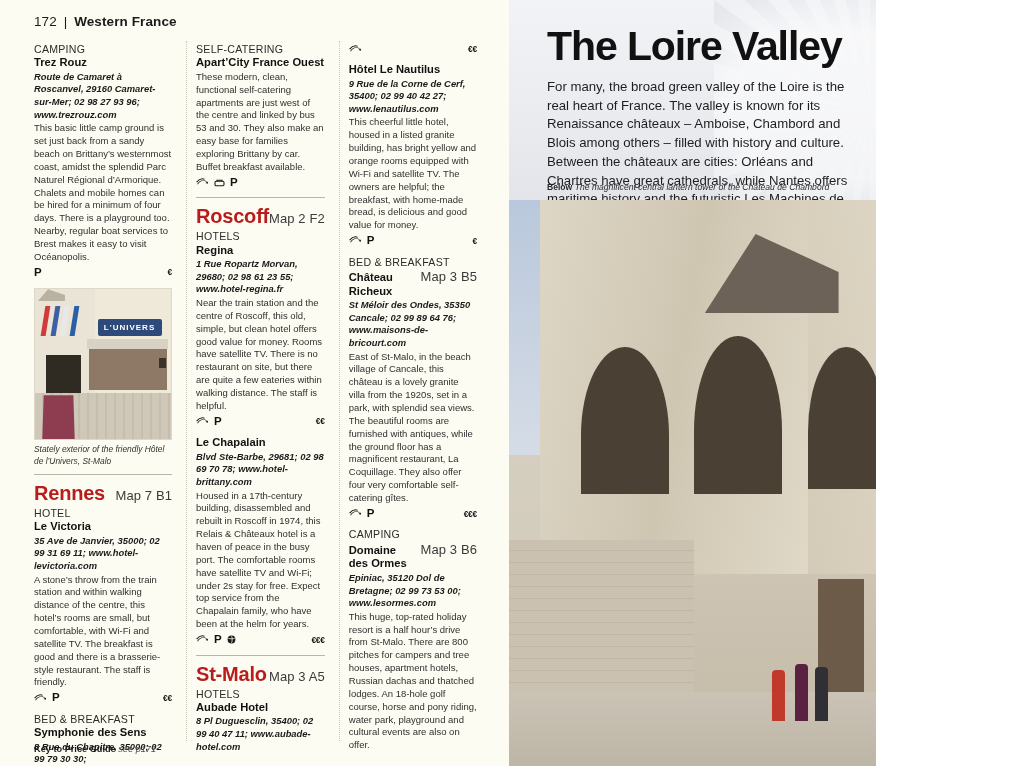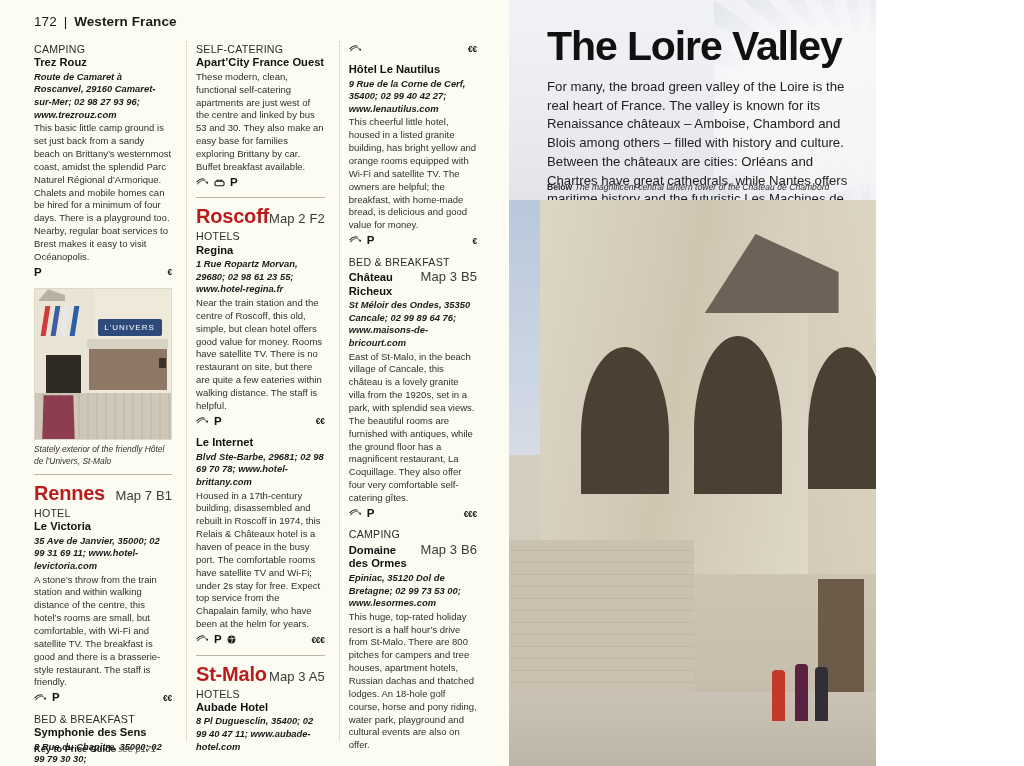--- a/index.html
+++ b/index.html
@@ -89,21 +89,21 @@
   }
   .keyline b { font-weight: 700; }
   .keyline i { color: #4a4a4a; }
 
   
   .bld-left { position: absolute; left: 0; top: 0; width: 46%; height: 72%; background: #e9e4d6; }
   .bld-right { position: absolute; right: 0; top: 0; width: 56%; height: 70%; background: #efe9da; }
   .sign {
     position: absolute; right: 7%; top: 20%; width: 47%; height: 11%;
     background: #2e4a7a; border-radius: 2px;
-    color: #fff; font-size: 8px; font-weight: 400; letter-spacing: 1px;
+    color: #fff; font-size: 8px; font-weight: 700; letter-spacing: 1px;
     display: flex; align-items: center; justify-content: center;
   }
   .awning { position: absolute; right: 2%; top: 33%; width: 60%; height: 7%; background: #d8d2c4; }
   .glassfront { position: absolute; right: 3%; top: 40%; width: 57%; height: 27%; background: #7d6552; opacity: .85; }
   .flag { position: absolute; top: 11%; width: 5px; height: 20%; transform: skewX(-9deg); }
   .door { position: absolute; left: 8%; top: 44%; width: 26%; height: 25%; background: #2f2a22; }
   .ground { position: absolute; left: 0; bottom: 0; width: 100%; height: 31%;
     background: repeating-linear-gradient(90deg,#cfc7b8 0 7px,#c5bdae 7px 9px),
                 linear-gradient(#c9c1b2,#d2cabb); }
   .carpet { position: absolute; left: 6%; bottom: 0; width: 23%; height: 30%;
@@ -319,21 +319,21 @@
                     <path d="M.6 4.1C2.8 1.4 5.7.2 8.5 1.2" stroke="#1a1a1a" stroke-width="1.1" fill="none"></path>
                   </svg>
                 </span>
               <span class="ic p">P</span>
             </span>
             <span class="price">€€</span>
           </div>
         </div>
 
         <div class="block">
-          <div class="name">Le Internet</div>
+          <div class="name">Le Chapalain</div>
           <div class="addr">Blvd Ste-Barbe, 29681; 02 98 69 70 78; www.hotel-brittany.com</div>
           <div class="desc">Housed in a 17th-century building, disassembled and rebuilt in Roscoff in 1974, this Relais &amp; Châteaux hotel is a haven of peace in the busy port. The comfortable rooms have satellite TV and Wi-Fi; under 2s stay for free. Expect top service from the Chapalain family, who have been at the helm for years.</div>
           <div class="icons">
             <span class="icons-left">
               <span class="ic">
                   <svg width="13" height="9" viewBox="0 0 13 9">
                     <path d="M1 6.2c2-3 5-4.6 8-3.6.9.3 1.6.9 2.2 1.6l.9-1-.2 2.6-2.4-.9 1-.5c-.5-.6-1.1-1-1.8-1.3-2.5-.8-5 .6-6.7 3.1z" fill="#1a1a1a"></path>
                     <path d="M.6 4.1C2.8 1.4 5.7.2 8.5 1.2" stroke="#1a1a1a" stroke-width="1.1" fill="none"></path>
                   </svg>
                 </span>

